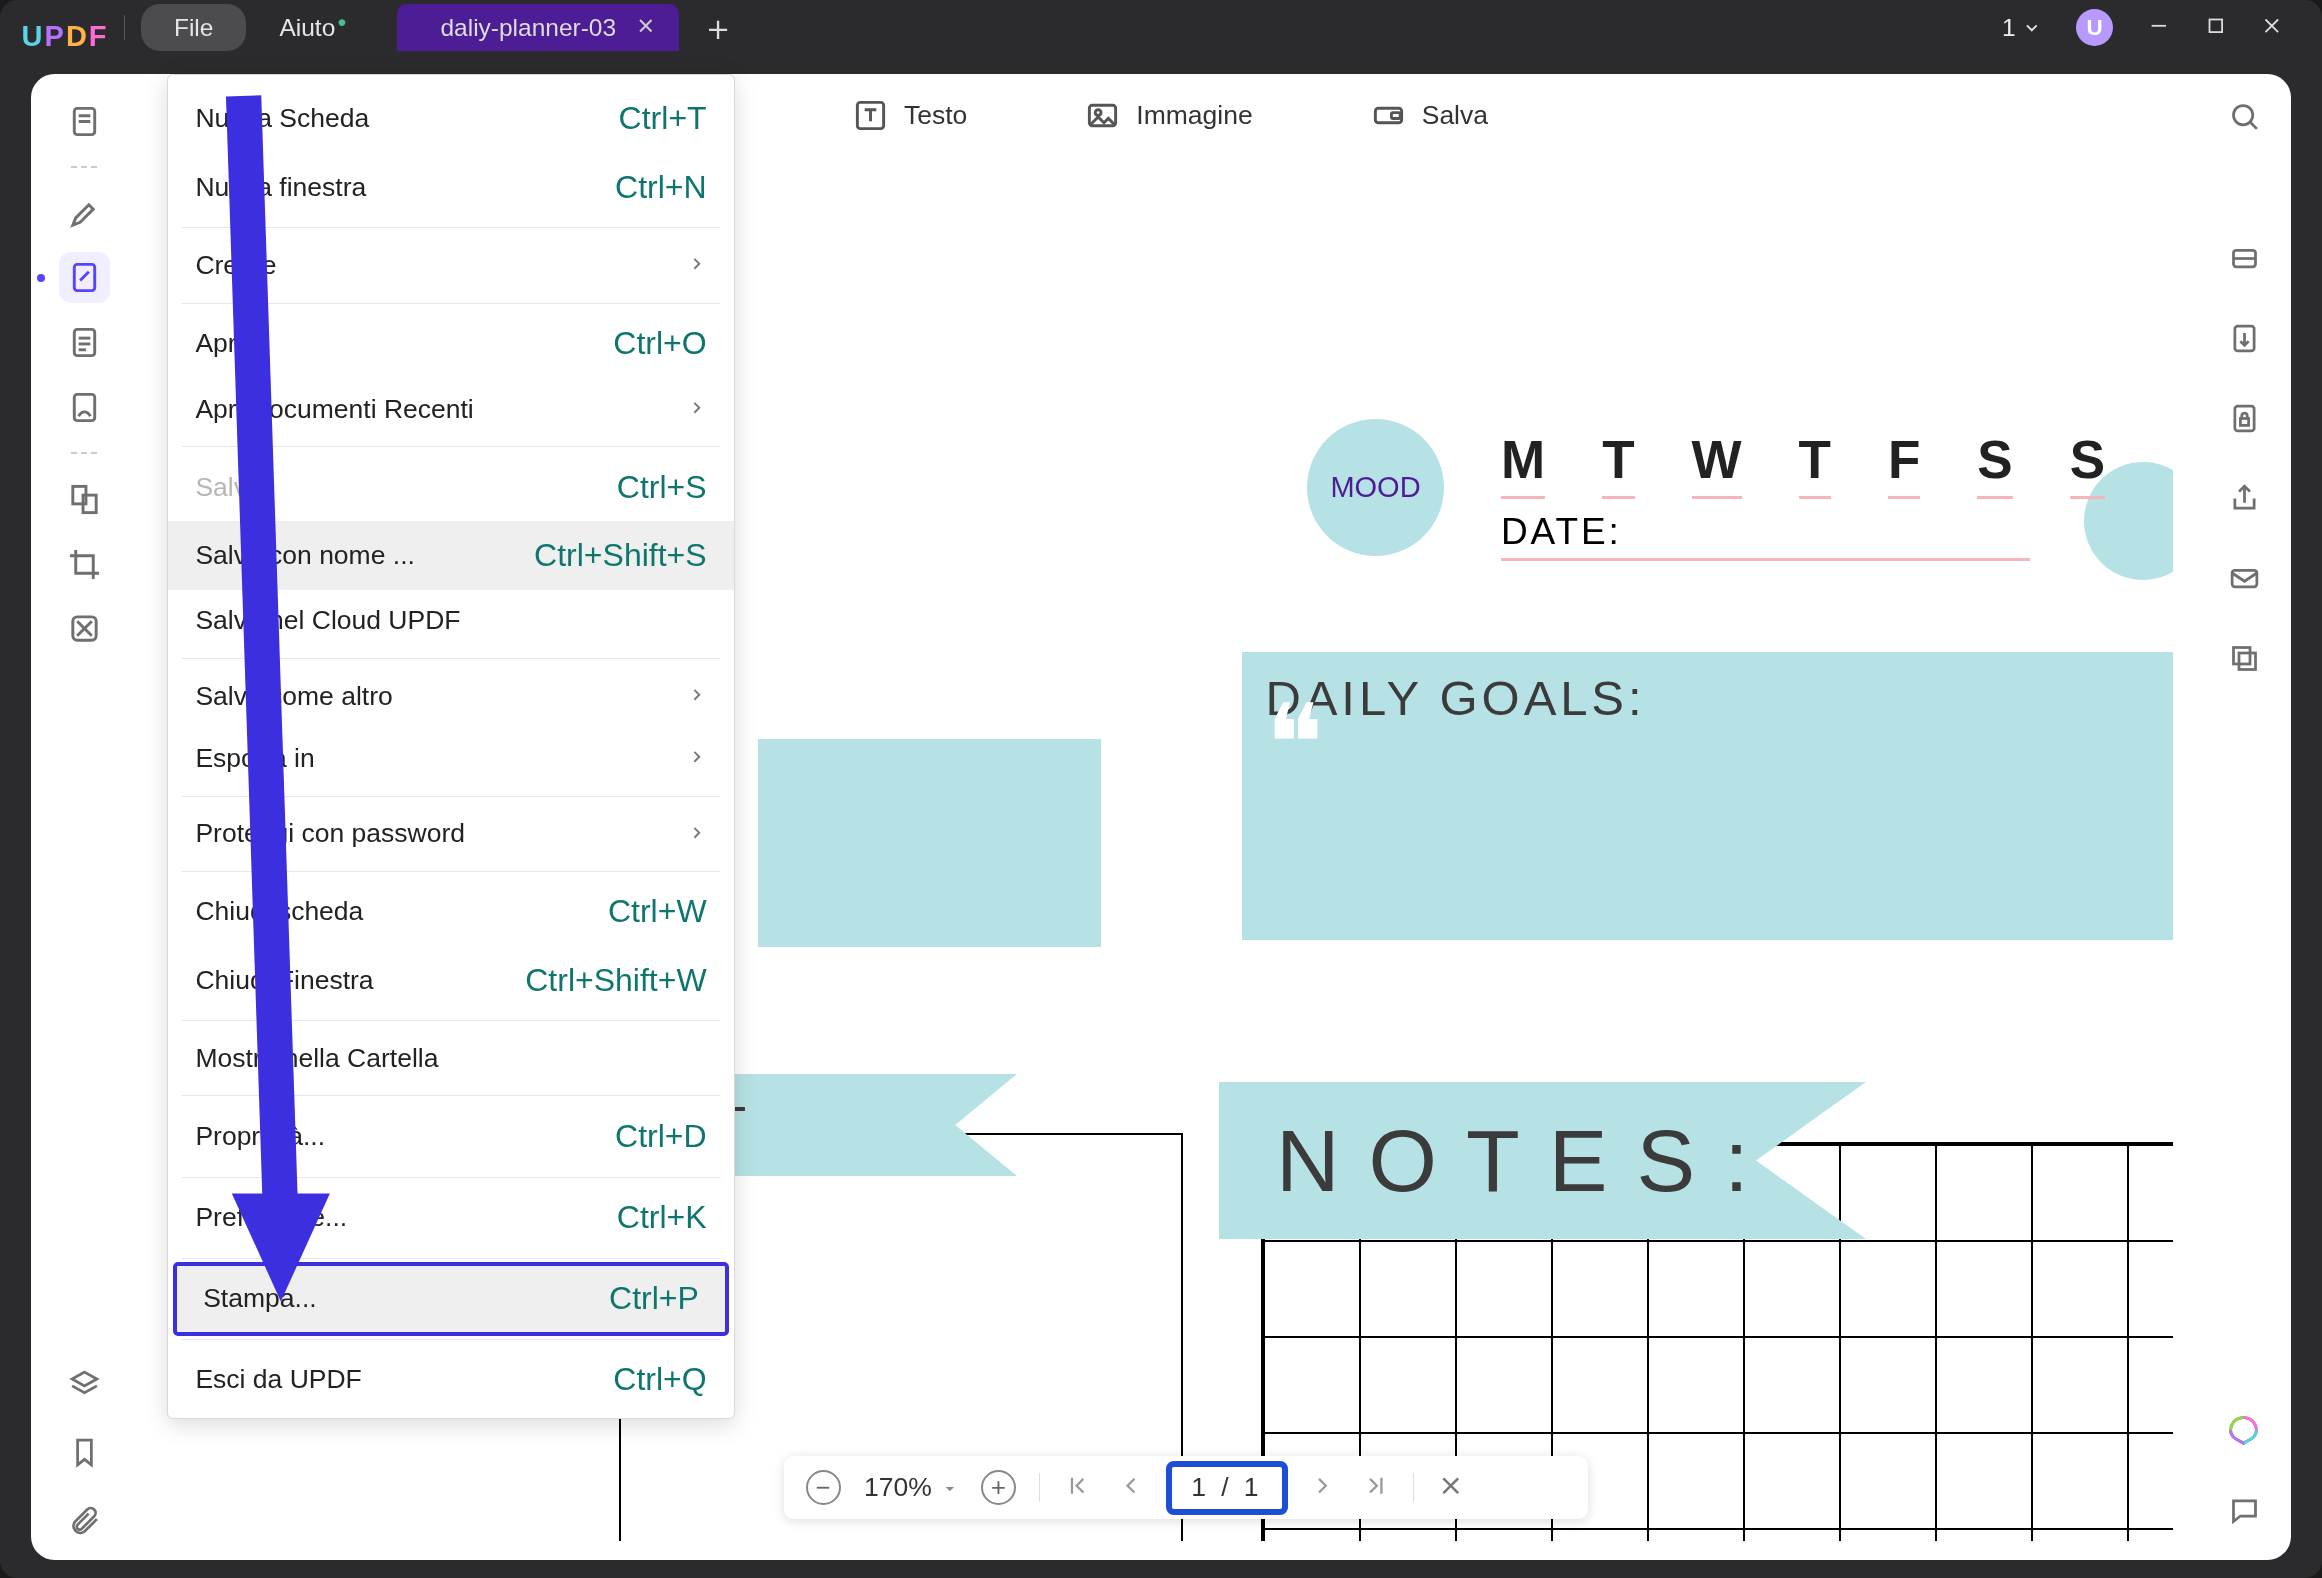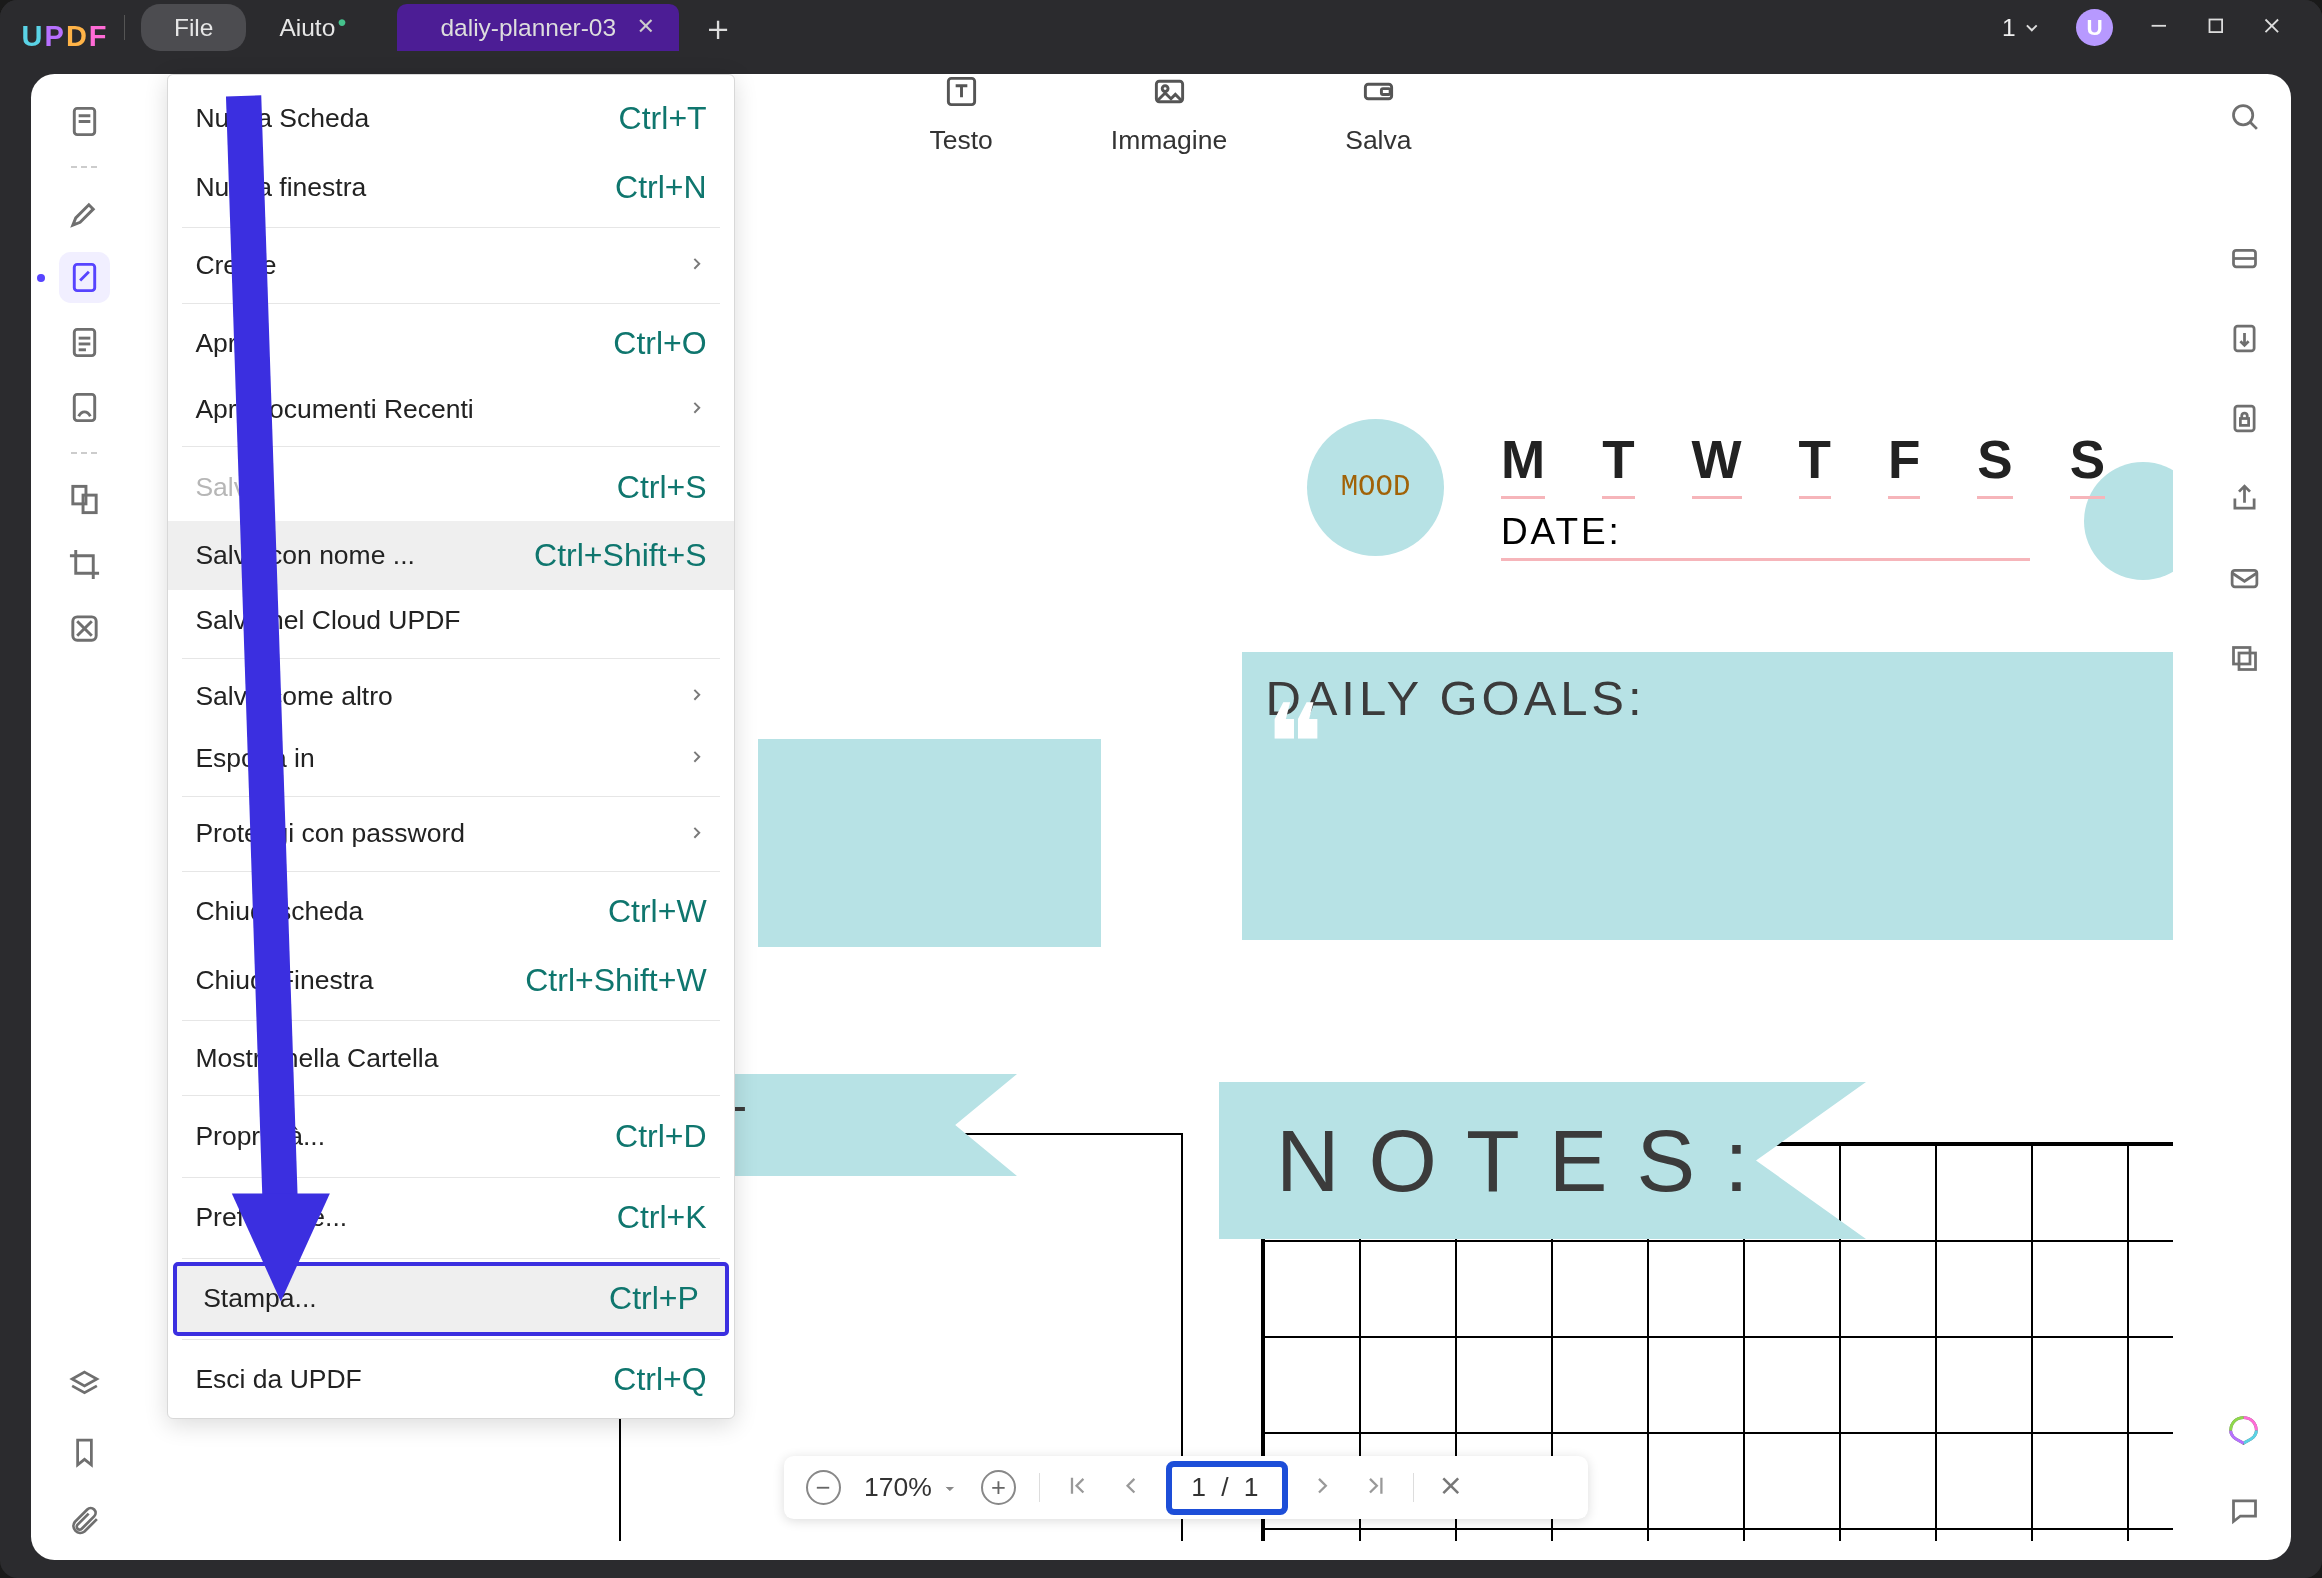--- a/index.html
+++ b/index.html
@@ -45,30 +45,30 @@
 
   
   .rightbar { position:absolute; right:0; top:0; bottom:0; width:94px; display:flex; flex-direction:column; align-items:center; padding-top:25.5px; gap:43px;}
   .rightbar svg { width:33px; height:33px; stroke:#6f6f6f; fill:none; stroke-width:2;}
   .rightbottom { position:absolute; right:0; bottom:29px; width:94px; display:flex; flex-direction:column; align-items:center; gap:45px;}
   .aiicon { width:35px; height:35px; }
   .rightbottom svg { width:33px; height:33px; stroke:#6f6f6f; fill:none; stroke-width:2;}
 
   
   .toptools { position:absolute; top:9.8px; left:137px; right:118px; height:63px; display:flex; align-items:center; justify-content:center; gap:118px;}
-  .toptool { display:flex; align-items:center; gap:16px; font-size:26.5px; color:#333; cursor:pointer;flex-direction:column;}
+  .toptool { display:flex; align-items:center; gap:16px; font-size:26.5px; color:#333; cursor:pointer;}
   .toptool svg { width:35px; height:35px; stroke:#555; fill:none; stroke-width:2;}
 
   
   .canvas { position:absolute; top:98px; left:137px; right:118px; bottom:19.6px; background:#f3f3f3; overflow:hidden;}
   .page { position:absolute; top:0; left:0; right:0; bottom:-196px; background:#fff; }
 
   
   .bigtitle { position:absolute; top:186px; left:19.6px; font-size:225px; font-weight:800; color:#b4b4b4; letter-spacing:5.9px; white-space:nowrap;}
-  .moodcircle { position:absolute; top:247px; left:1139px; width:137px; height:137px; border-radius:50%; background:#b7e2e5; display:flex; align-items:center; justify-content:center; color:#a16207; font-size:29px; font-weight:500;font-family:Liberation Mono, monospace;}
+  .moodcircle { position:absolute; top:247px; left:1139px; width:137px; height:137px; border-radius:50%; background:#b7e2e5; display:flex; align-items:center; justify-content:center; color:#4c1d95; font-size:29px; font-weight:500;}
   .blob { position:absolute; top:290px; right:-29px; width:118px; height:118px; border-radius:50%; background:#b7e2e5;}
   .weekdays { position:absolute; top:257px; left:1333px; display:flex; gap:57px;}
   .weekdays span { font-size:53px; font-weight:600; color:#222; padding-bottom:5.9px; border-bottom:3.9px solid #f6b5ba; }
   .datelabel { position:absolute; top:339px; left:1333px; font-size:37px; color:#000000; font-weight:500; letter-spacing:2.9px;}
   .dateunderline { position:absolute; top:386px; left:1333px; width:529px; height:2.9px; background:#f6b5ba;}
 
   .goalsbox { position:absolute; top:480px; left:1074px; width:940px; height:288px; background:#b7e2e5;}
   .goalsbox .gt { position:absolute; top:17.6px; left:23.5px; font-size:49px; color:#3b3b3b; font-weight:500; letter-spacing:3.9px;}
   .goalsbox .quote { position:absolute; top:82px; left:23.5px; font-size:108px; color:#fff; font-family: Georgia, serif; line-height:0.2;}
 

